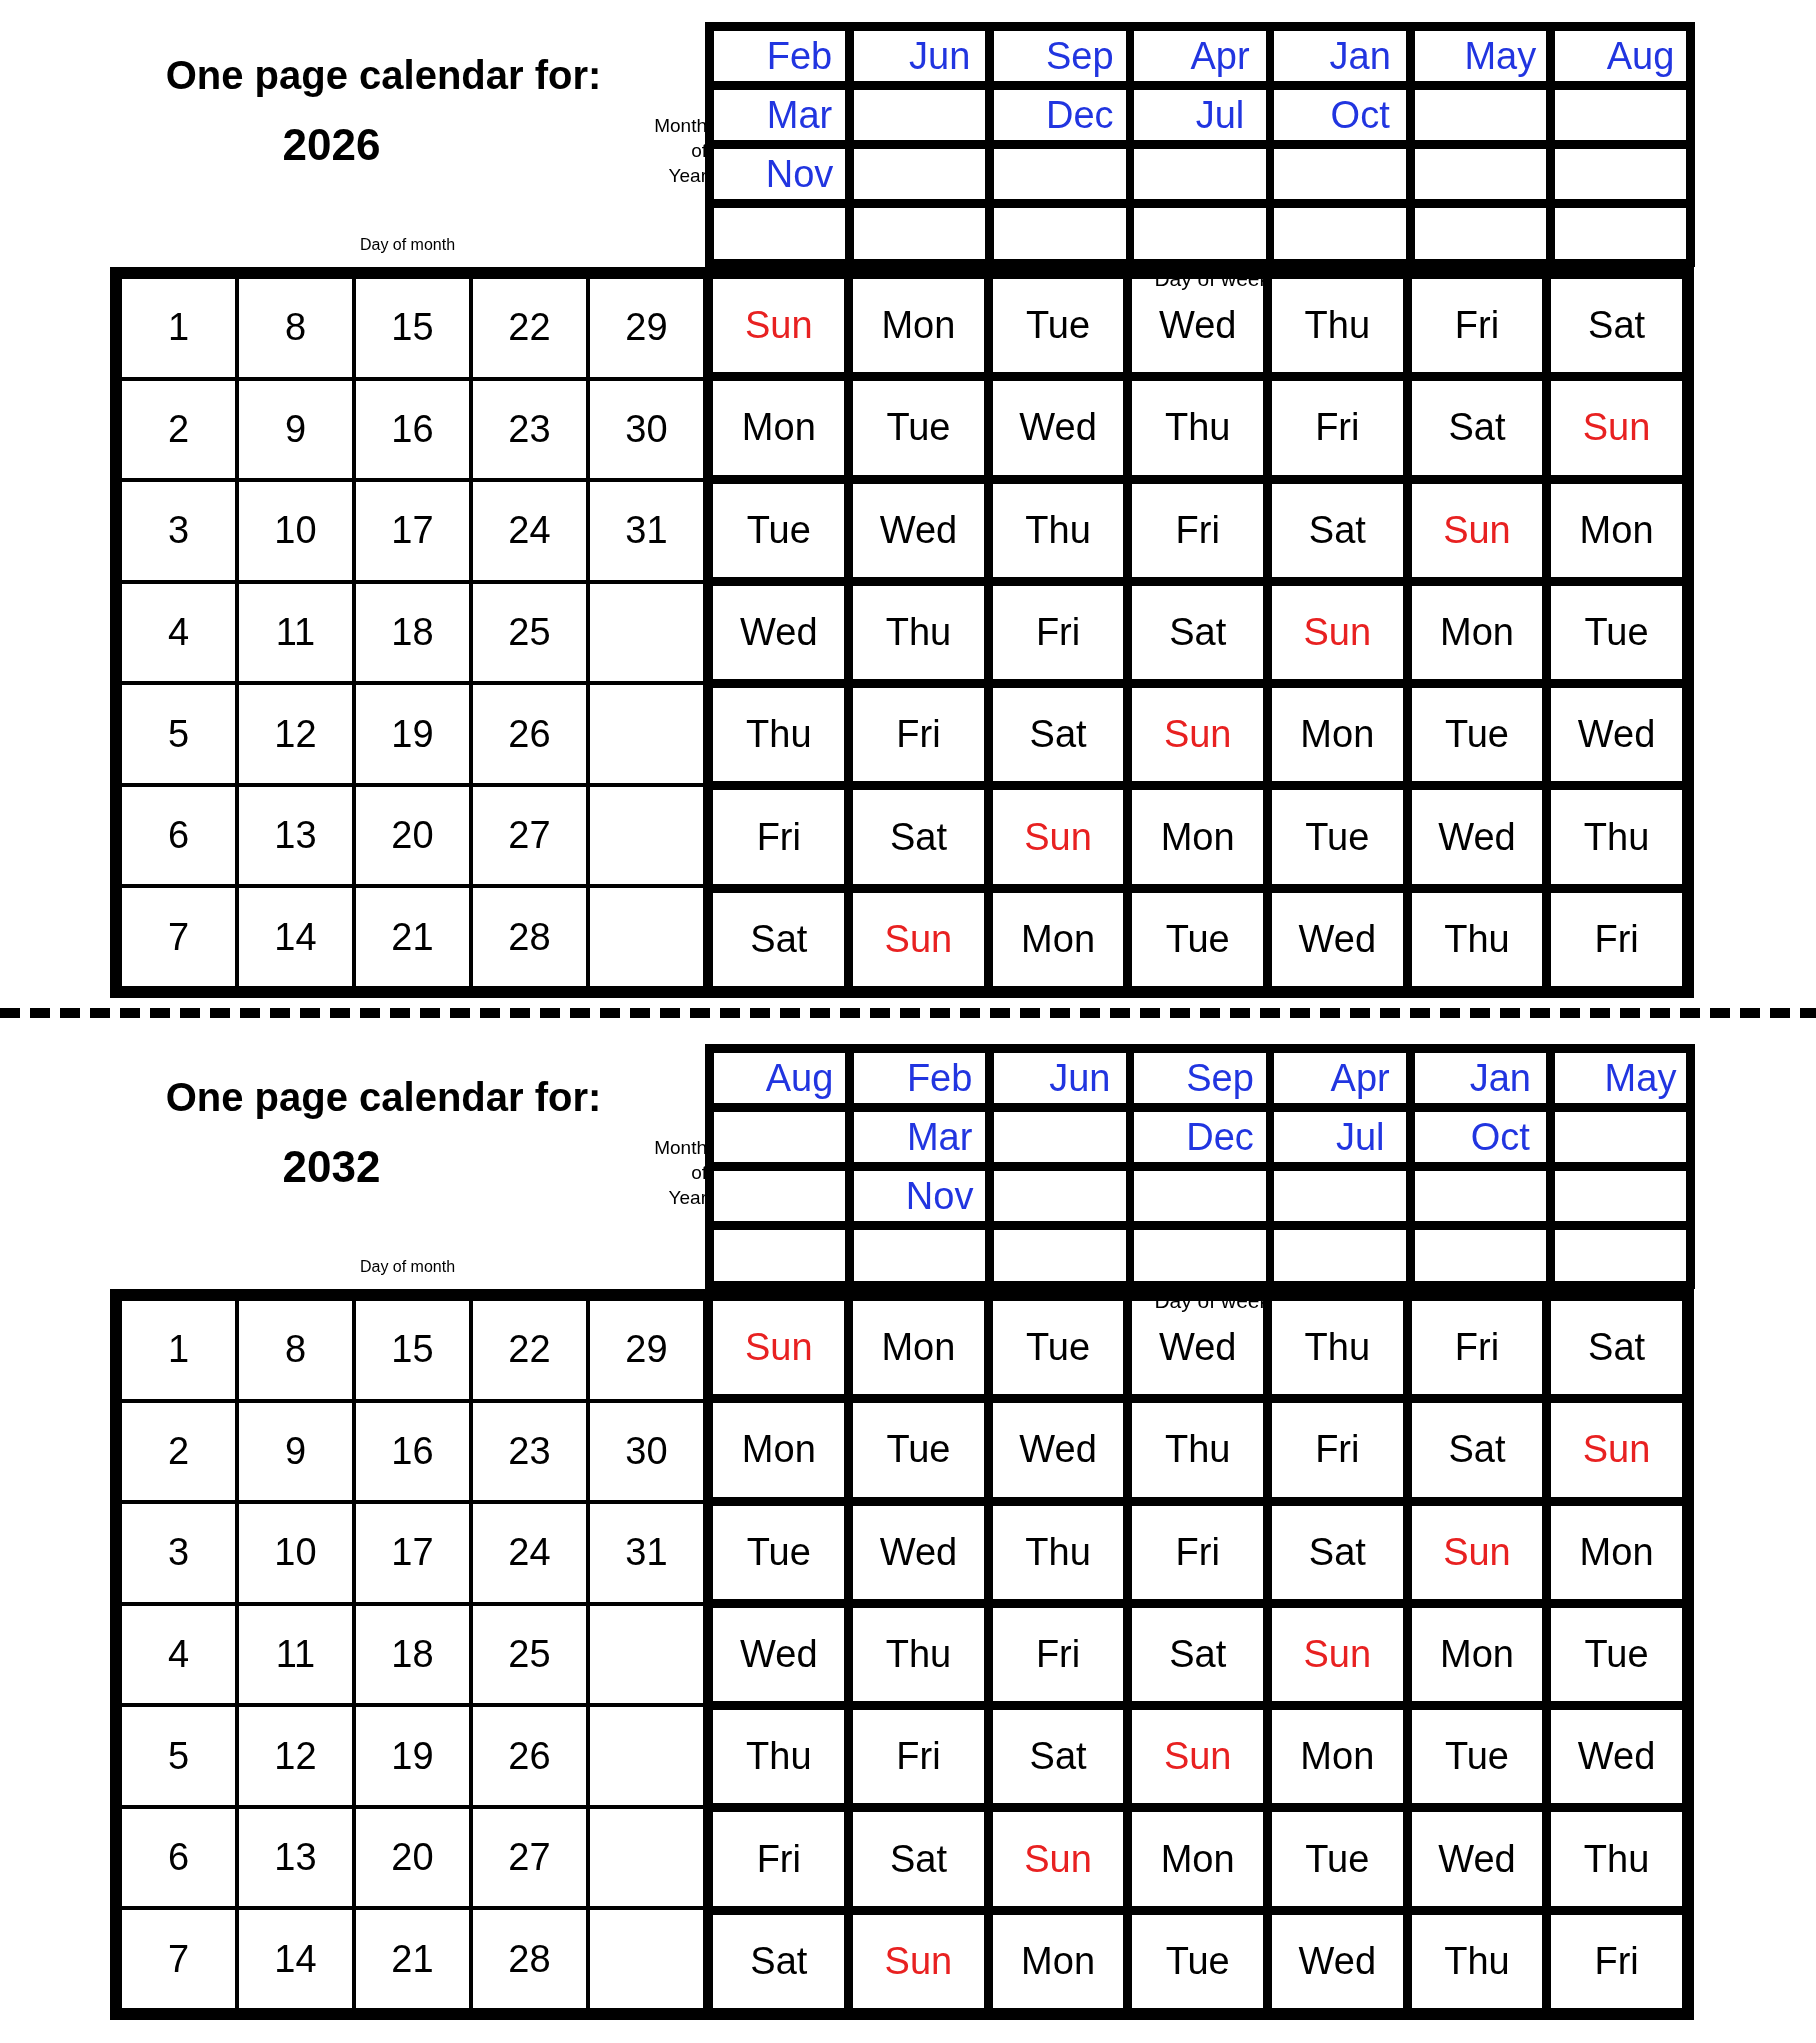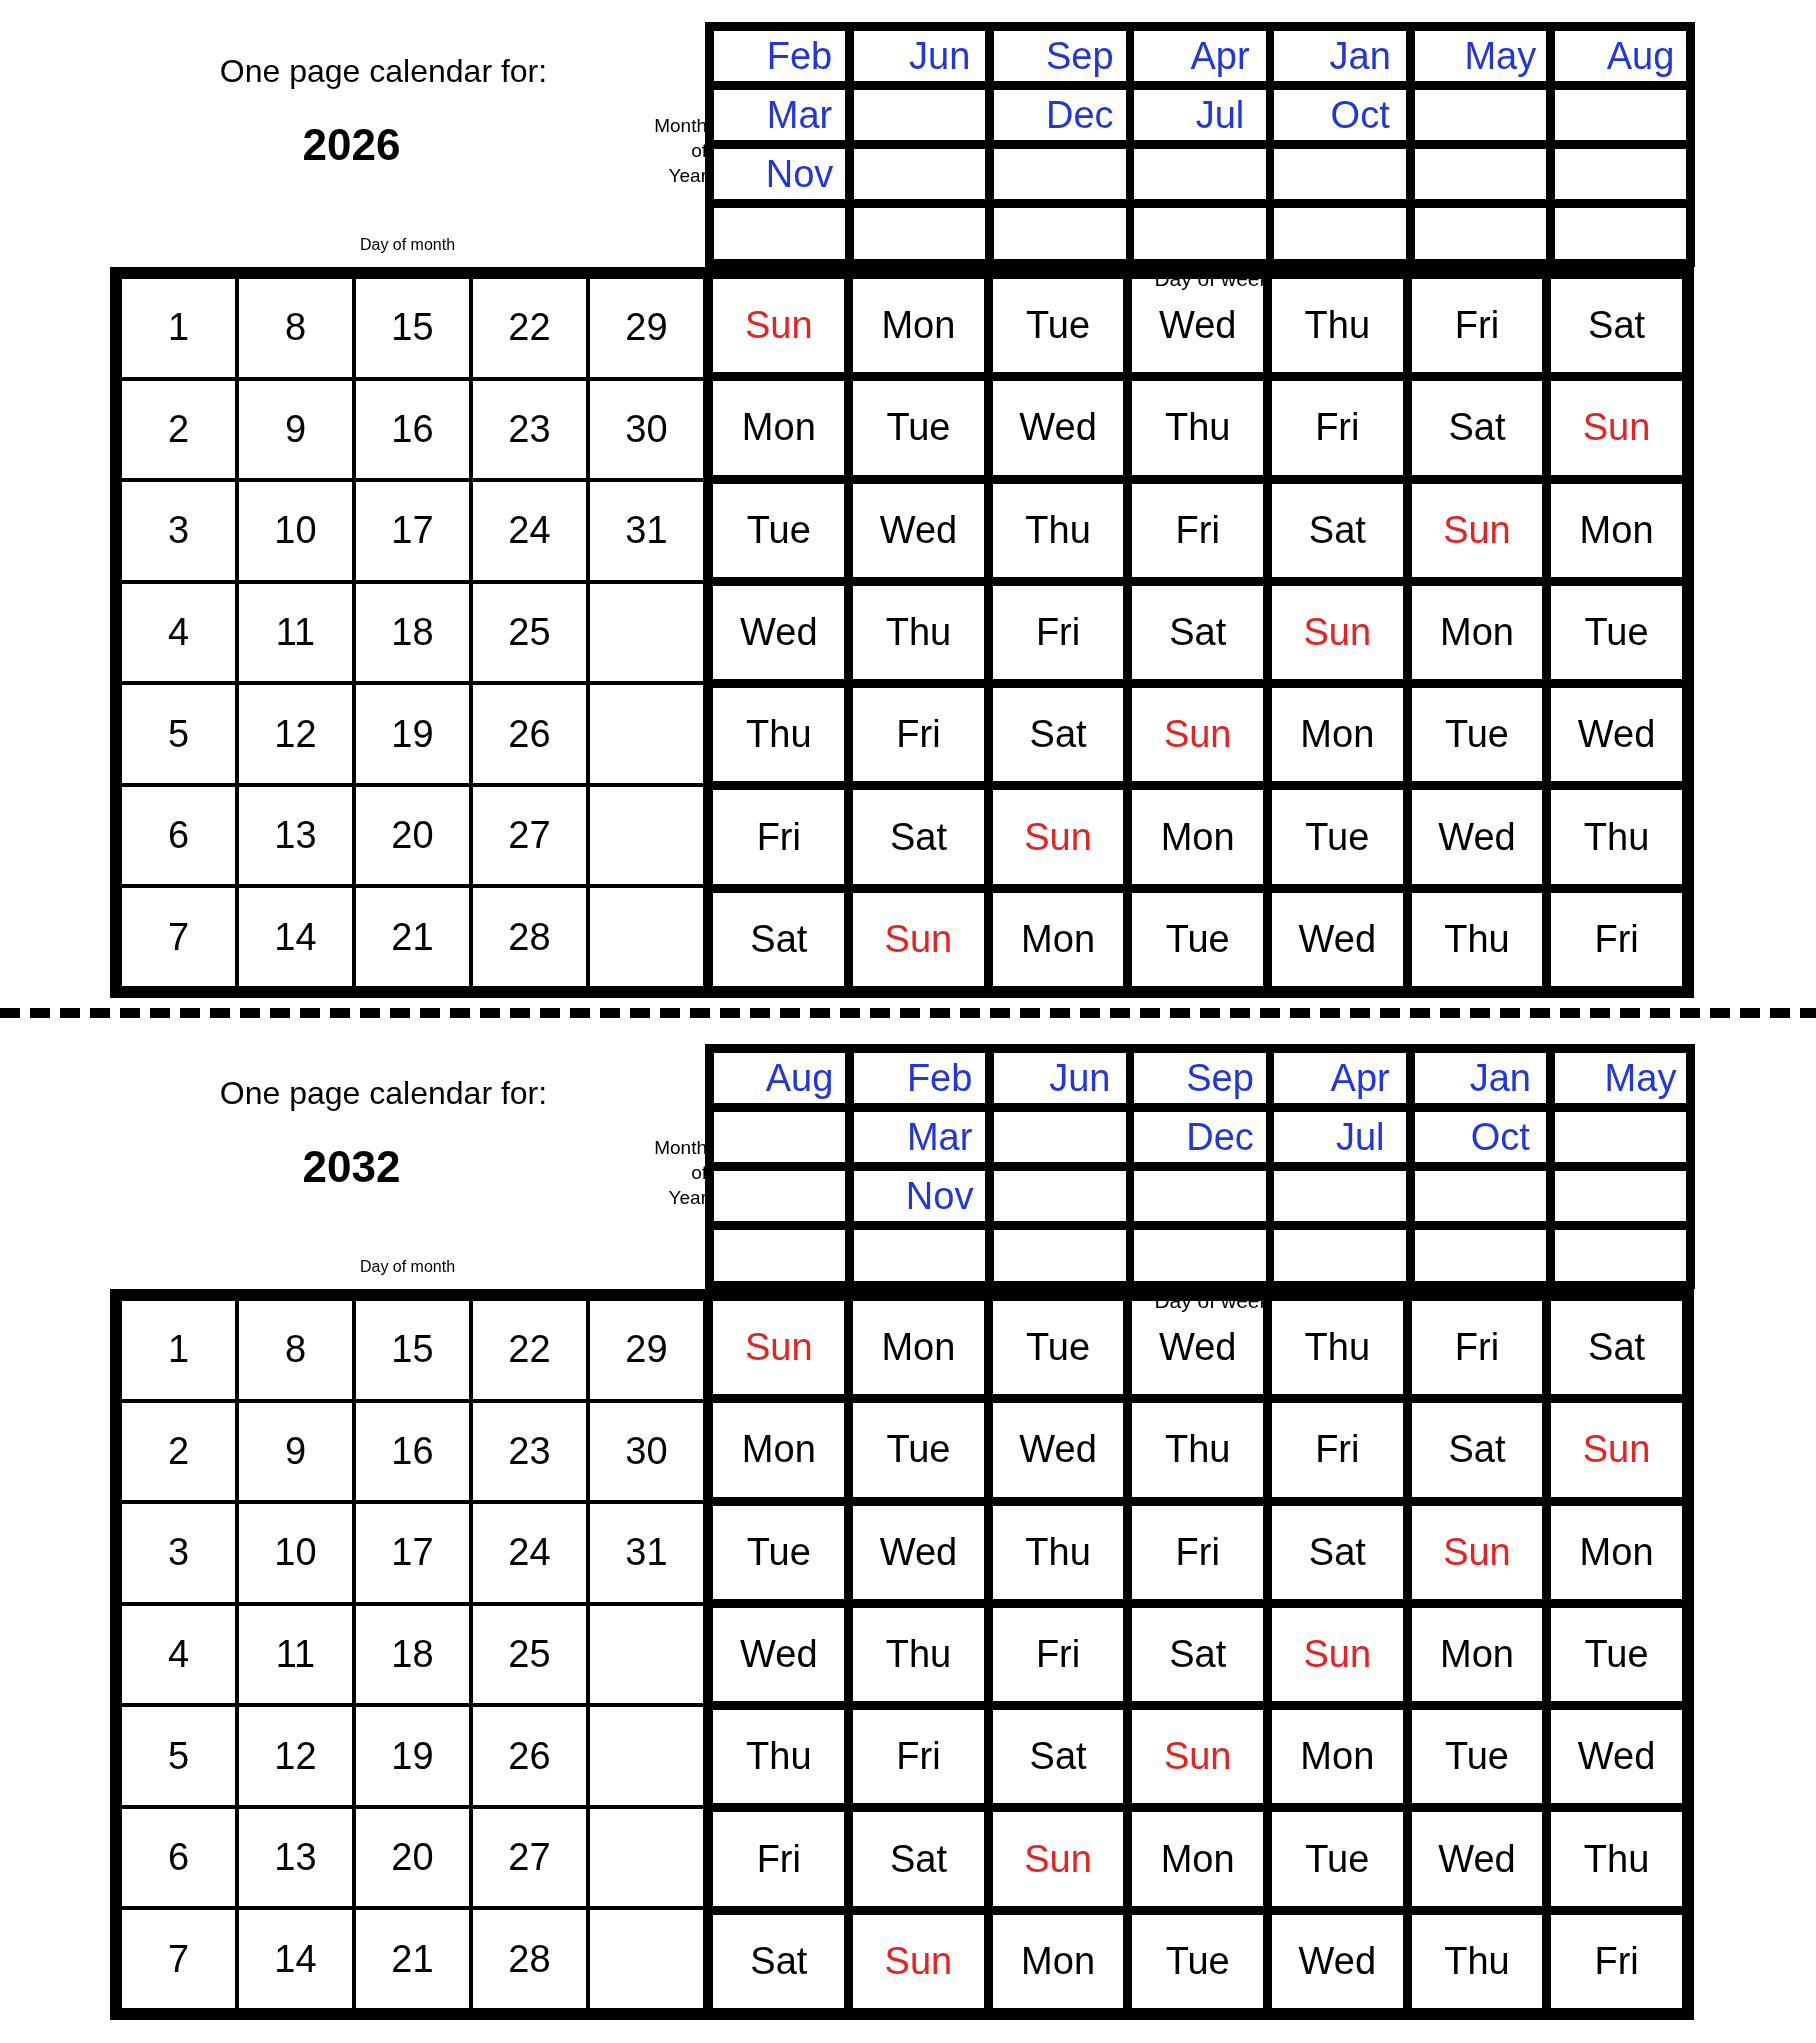--- a/index.html
+++ b/index.html
@@ -20,27 +20,27 @@
     left: 0;
     width: 1816px;
     height: 1002px;
   }
   .title {
     position: absolute;
     left: 104px;
     top: 53px;
     width: 559px;
     text-align: center;
-    font-size: 32px;
-    font-weight: normal;
+    font-size: 40px;
+    font-weight: bold;
     white-space: nowrap;
   }
   .year {
     position: absolute;
-    left: 216px;
+    left: 196px;
     top: 120px;
     width: 271px;
     text-align: center;
     font-size: 44px;
     font-weight: bold;
   }
   .moy {
     position: absolute;
     left: 563px;
     top: 113px;

